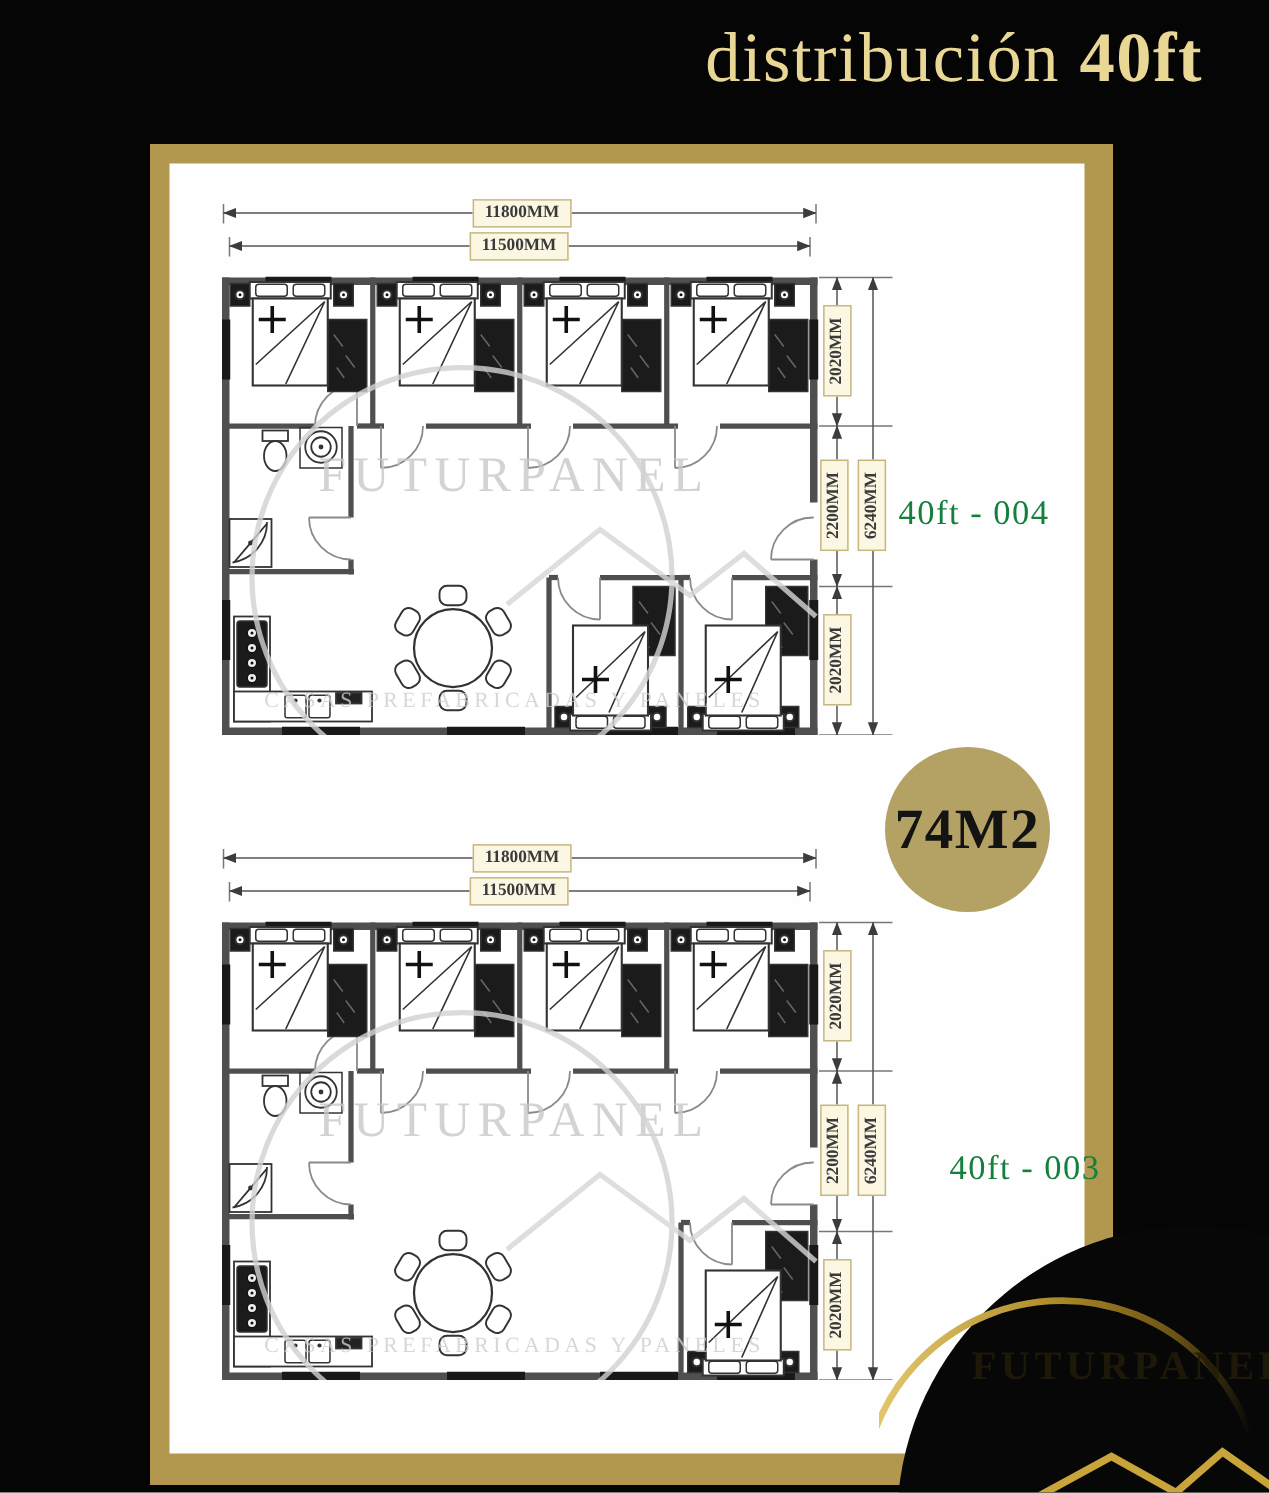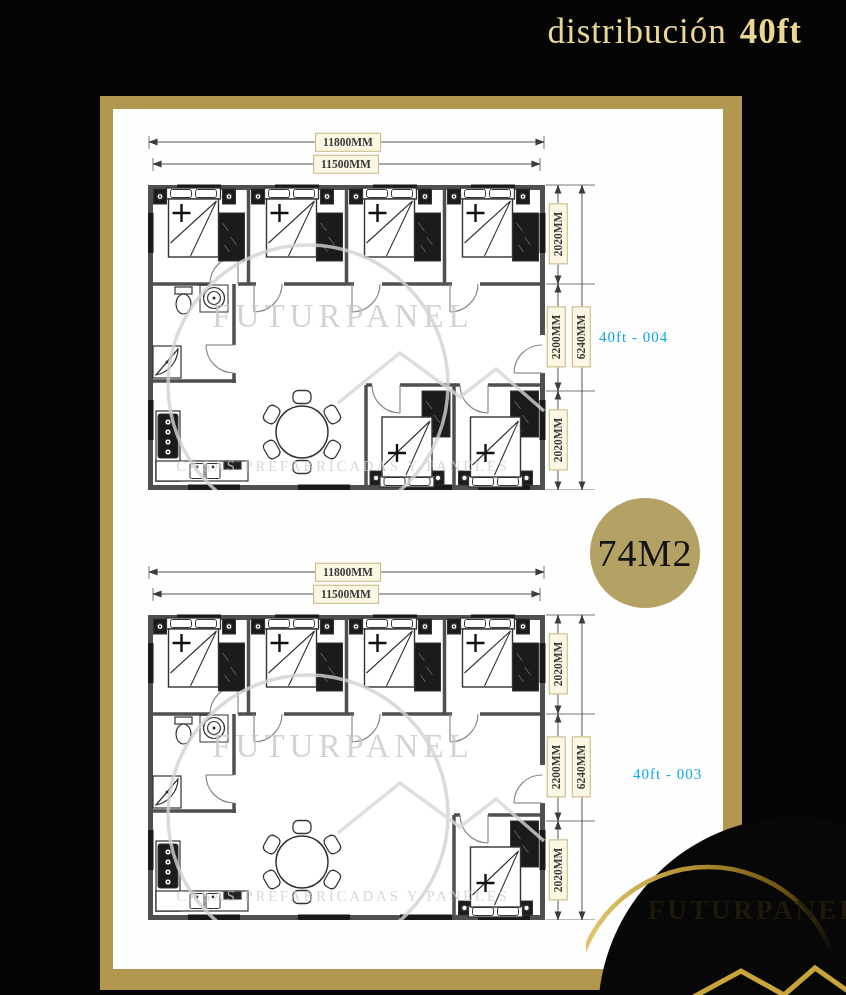--- a/index.html
+++ b/index.html
@@ -1,37 +1,37 @@
 <!DOCTYPE html>
 <html><head>
 <meta charset="utf-8">
 <style>
   html,body{margin:0;padding:0}
   body{width:846px;height:995px;background:#050505;position:relative;overflow:hidden;
        font-family:"Liberation Serif",serif}
-  .page-title{position:absolute;top:12px;right:44px;color:#e9d795;font-size:35px;
+  .page-title{position:absolute;top:12px;right:44px;color:#e9d795;font-size:47px;
               letter-spacing:1px;white-space:nowrap}
   .page-title .bold{font-weight:bold;margin-left:13px}
   .panel{position:absolute;left:100px;top:96px;width:642px;height:894px;background:#fefefe;
          border:13px solid #b2984e;border-right-width:19px;border-bottom-width:21px;
          box-sizing:border-box}
   .plan-section{position:absolute;left:148px;width:460px;height:356px}
   #plan-004{top:134px}
   #plan-003{top:564px}
   .plan-section svg{position:absolute;left:0;top:0;width:460px;height:356px}
   .dimbox{position:absolute;background:#fbf7e3;border:1px solid #c6b781;color:#3a3a3a;
           font-weight:bold;font-size:11.5px;line-height:1;padding:2.5px 7px;
           white-space:nowrap;transform:translate(-50%,-50%)}
   .dimbox.rot{transform:translate(-50%,-50%) rotate(-90deg)}
-  .plan-label{position:absolute;font-size:15px;color:#0ea5e9;letter-spacing:1px;white-space:nowrap}
+  .plan-label{position:absolute;font-size:23px;color:#15803d;letter-spacing:1px;white-space:nowrap}
   #label-004{left:599px;top:329px}
   #label-003{left:633px;top:766px}
   .area-badge{position:absolute;left:590px;top:498px;width:110px;height:110px;border-radius:50%;
               background:#b4a164;display:flex;align-items:center;justify-content:center;
-              font-weight:normal;font-size:38px;color:#131313;letter-spacing:1px}
+              font-weight:bold;font-size:38px;color:#131313;letter-spacing:1px}
   .brand-logo{position:absolute;left:586px;top:815px;width:260px;height:180px}
 </style>
 </head>
 <body>
 
 <div class="page-title">
   <span>distribución</span><span class="bold">40ft</span>
 </div>
 
 <div class="panel"></div>

